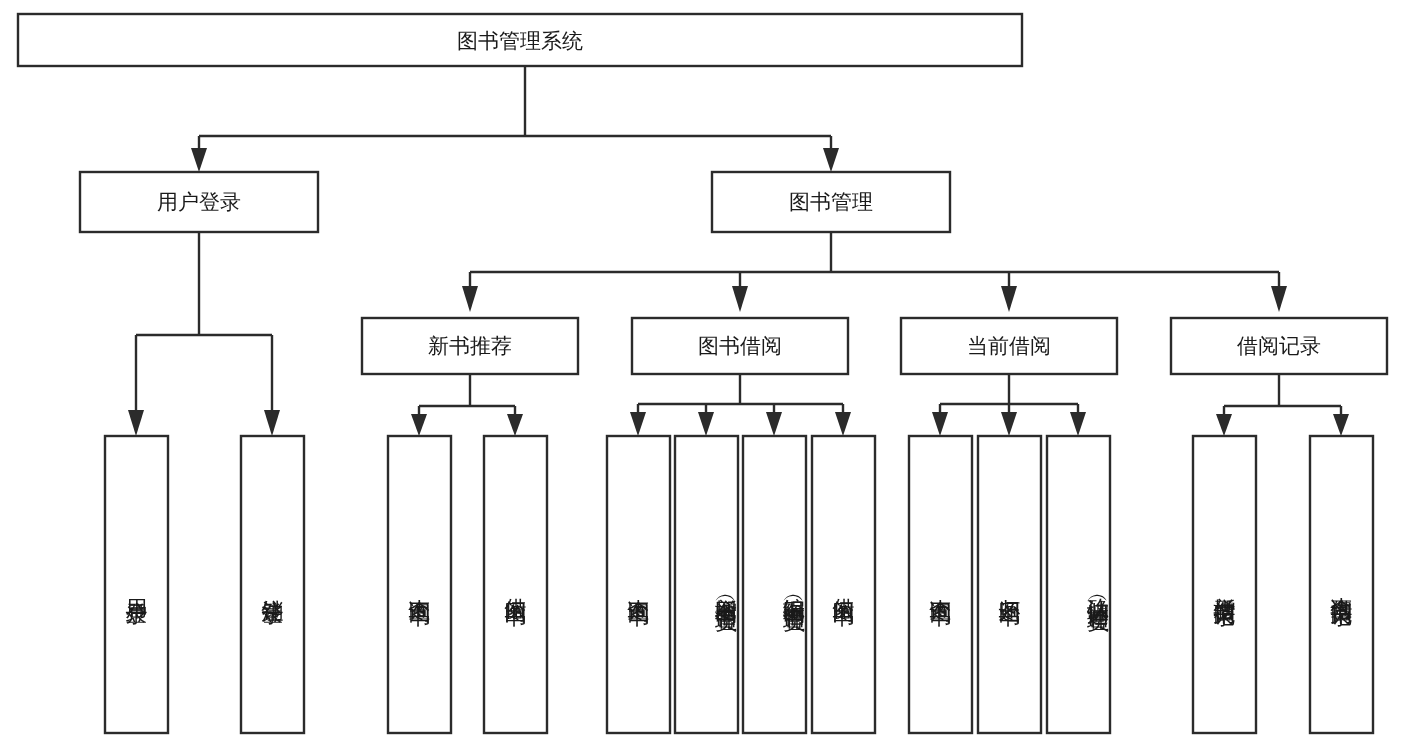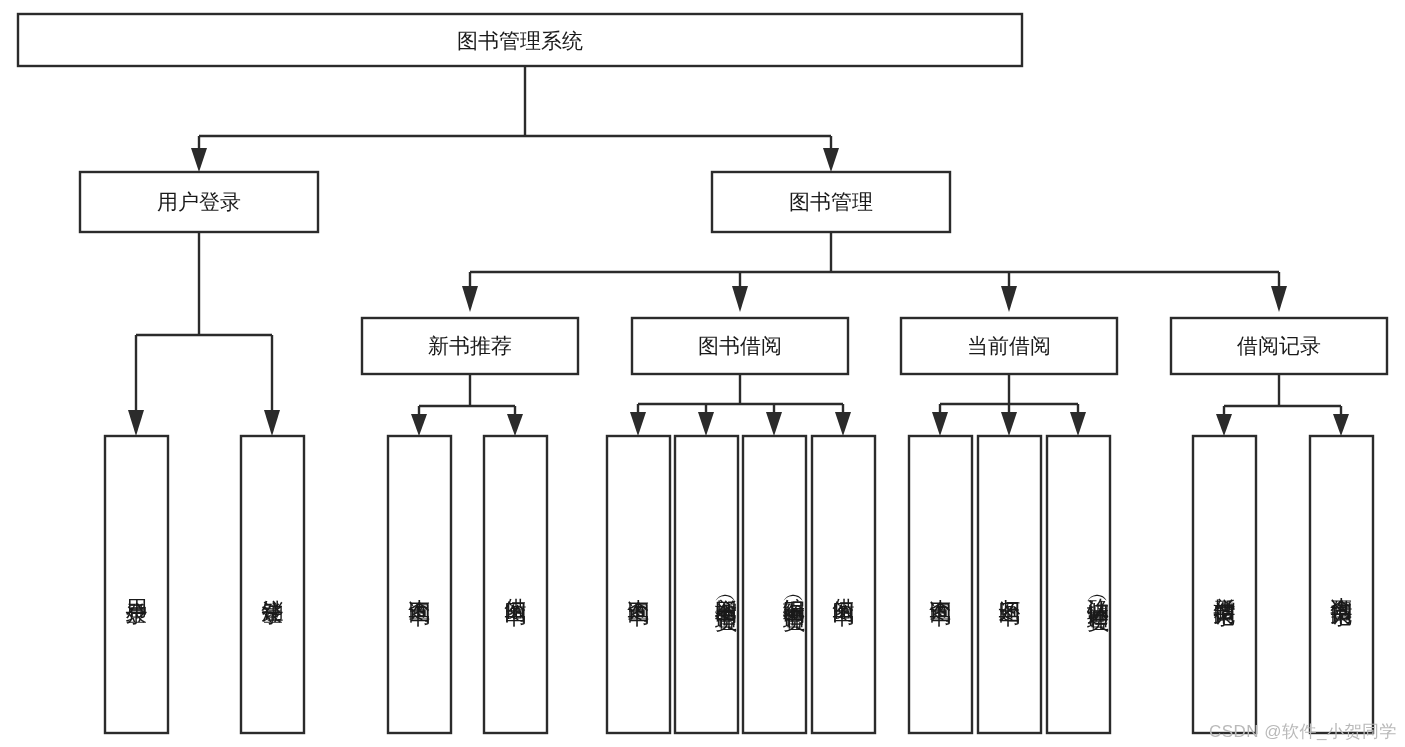--- a/index.html
+++ b/index.html
@@ -223,15 +223,14 @@
   <div class="vlabel-wrap" style="left:743px; top:444px; width:63px; height:289px;">编辑图书（管理员）</div>
   <div class="vlabel-wrap centered" style="left:812px; top:436px; width:63px; height:297px;">借阅图书</div>
 
   <div class="vlabel-wrap centered" style="left:909px; top:436px; width:63px; height:297px;">查询图书</div>
   <div class="vlabel-wrap centered" style="left:978px; top:436px; width:63px; height:297px;">归还图书</div>
   <div class="vlabel-wrap" style="left:1047px; top:444px; width:63px; height:289px;">确认归还（管理员）</div>
 
   <div class="vlabel-wrap centered" style="left:1193px; top:436px; width:63px; height:297px;">新增借阅记录</div>
   <div class="vlabel-wrap centered" style="left:1310px; top:436px; width:63px; height:297px;">查询借阅记录</div>
 
-  <div class="watermark">CSDN @软件_小贺同学</div>
 
 </div>
 
 </body></html>

